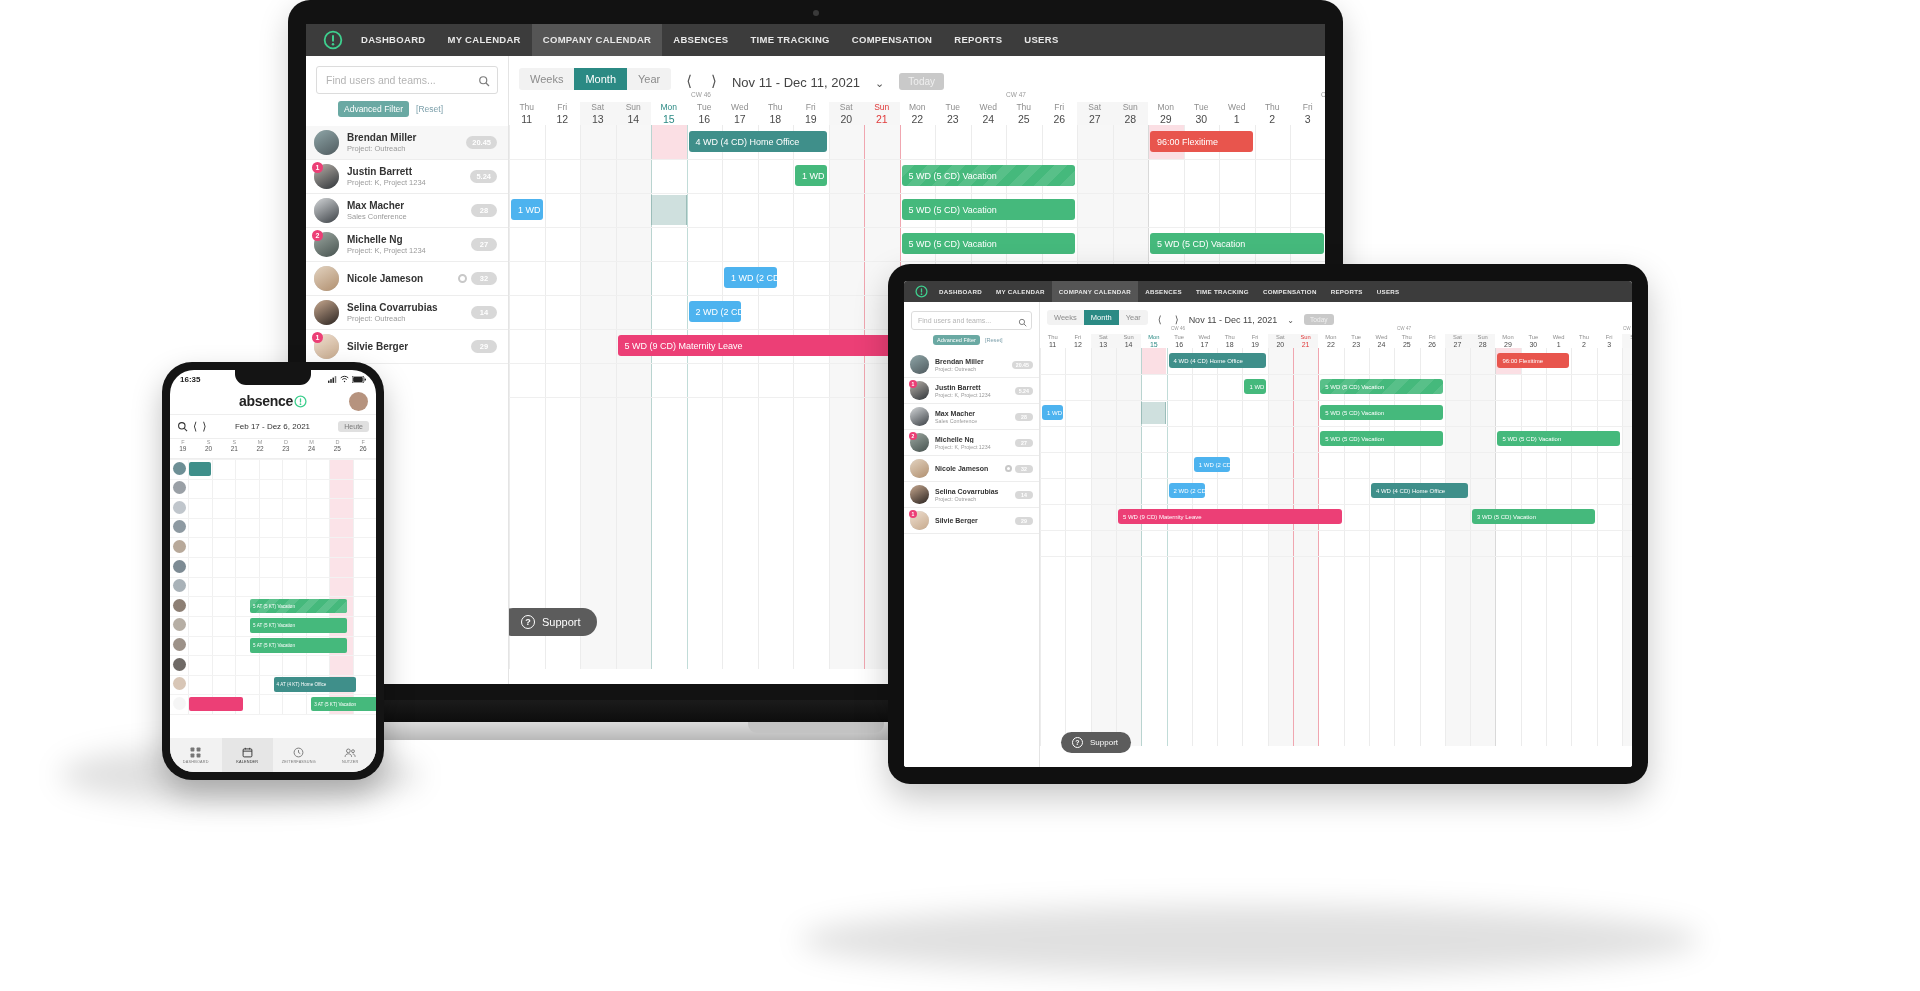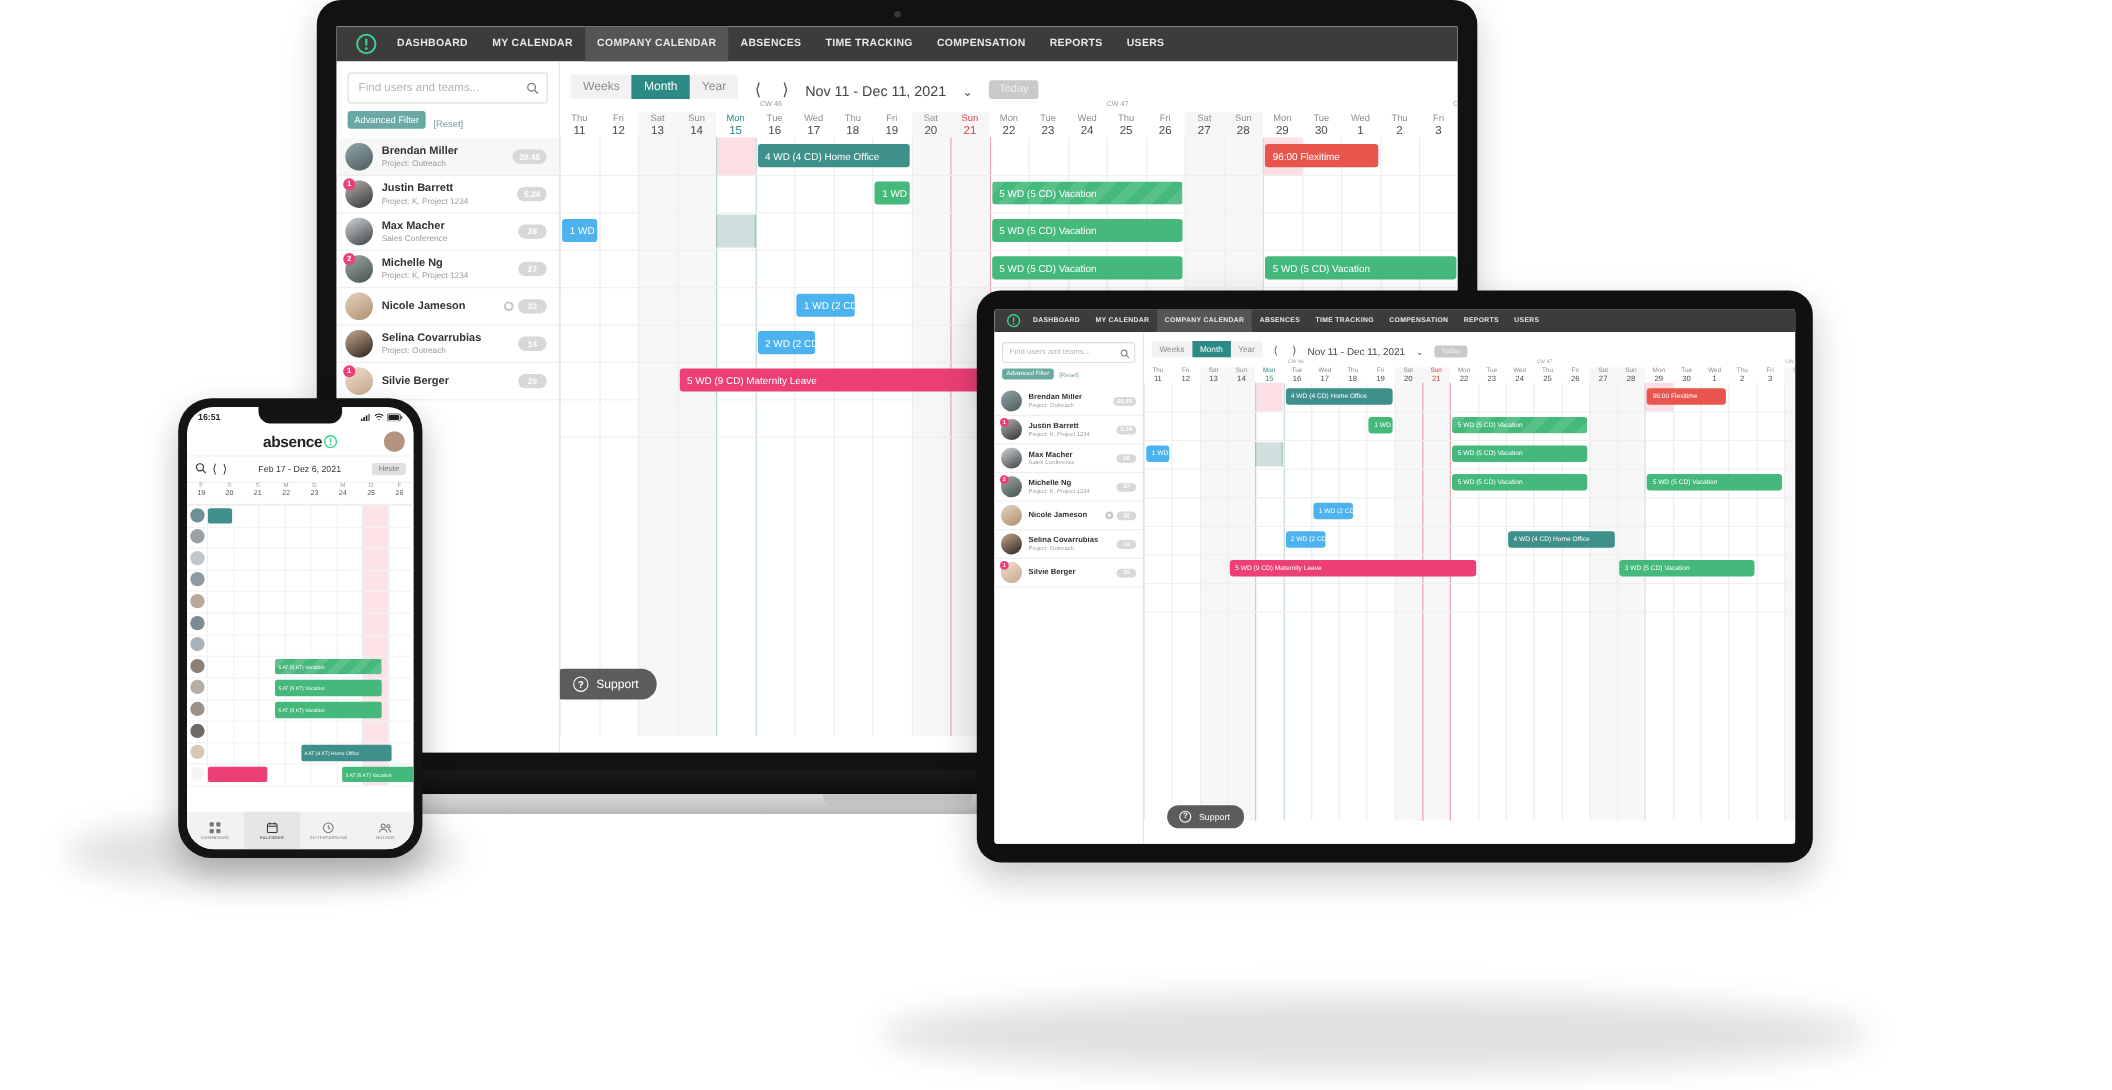--- a/index.html
+++ b/index.html
@@ -20,21 +20,21 @@
 
   .app-body { display:flex; background:#fff; width:100%; }
   .sidebar { background:#fff; border-right:1px solid #e4e4e4; flex:none; }
   .search-wrap { position:relative; }
   .search-input {
     width:100%; border:1px solid #dcdcdc; border-radius:3px; background:#fff;
     color:#444; font-family:"Liberation Sans", sans-serif; outline:none;
   }
   .search-input::placeholder { color:#b4b4b4; }
   .search-icon { position:absolute; color:#7c7c7c; }
-  .filter-row { display:flex; align-items:flex-end; }
+  .filter-row { display:flex; align-items:center;margin-left:22px; }
   .adv-filter { background:#6aa9a3; color:#fff; border-radius:3px; white-space:nowrap; }
   .reset-link { color:#7a9ea9; }
 
   .user-row { display:flex; align-items:center; border-bottom:1px solid #ededed; position:relative; }
   .user-row.first { background:#f7f7f7; }
   .avatar { border-radius:50%; flex:none; position:relative; overflow:visible; background:#cfcfcf; }
   .avatar .ph { width:100%; height:100%; border-radius:50%; display:block; }
   .avatar .badge {
     position:absolute; background:#ec3f76; color:#fff; border-radius:50%;
     display:flex; align-items:center; justify-content:center; font-weight:700; line-height:1;
@@ -831,21 +831,21 @@
           </div>
         </div>
       </div>
     </div>
   </div>
 
   <div id="phone">
     <div class="ph-bezel"></div>
     <div class="ph-screen">
       <div class="ph-status">
-        <span>16:51</span>
+        <span>16:35</span>
         <span style="display:flex;align-items:center;gap:3px;">
           <svg width="9" height="7" viewBox="0 0 12 9">
               <rect x="0" y="6" width="2" height="3" fill="#222"></rect>
               <rect x="3" y="4" width="2" height="5" fill="#222"></rect>
               <rect x="6" y="2" width="2" height="7" fill="#222"></rect>
               <rect x="9" y="0" width="2" height="9" fill="#777"></rect>
             </svg>
           <svg width="9" height="8" viewBox="0 0 12 9" fill="none" stroke="#222" stroke-width="1.3">
               <path d="M1 3 A7 7 0 0 1 11 3"></path>
               <path d="M3 5.3 A4 4 0 0 1 9 5.3"></path>

